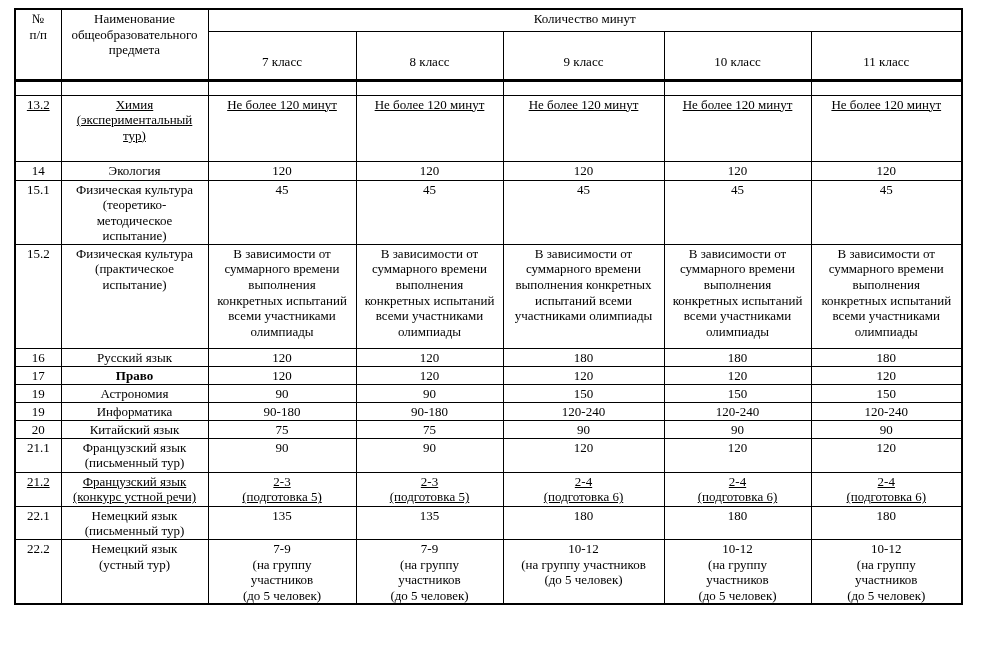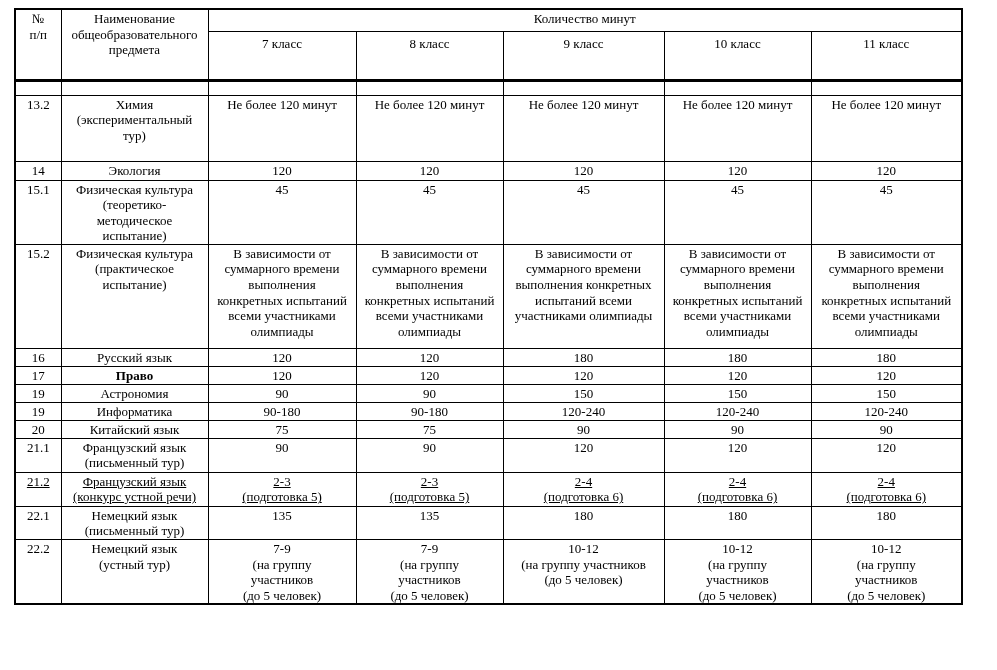--- a/index.html
+++ b/index.html
@@ -42,21 +42,21 @@
   .minutes-table thead th[rowspan] {
     border-bottom: 3px solid #000000;
   }
   .minutes-table thead tr.hr1 {
     height: 22px;
   }
   .minutes-table thead tr.hr2 {
     height: 49px;
   }
   .minutes-table thead tr.hr2 th {
-    padding-top: 4px;
+    padding-top: 22px;
   }
   .minutes-table td.bold {
     font-weight: bold;
   }
 </style>
 </head>
 <body>
 
 <div id="page">
   <table class="minutes-table">
@@ -89,21 +89,21 @@
     <tbody>
         <tr style="height: 15px;">
           <td></td>
           <td></td>
           <td></td>
           <td></td>
           <td></td>
           <td></td>
           <td></td>
         </tr>
-        <tr style="height: 66px;">
+        <tr style="height: 66px; text-decoration: underline;">
           <td>13.2</td>
           <td>Химия
 (экспериментальный
 тур)</td>
           <td>Не более 120 минут</td>
           <td>Не более 120 минут</td>
           <td>Не более 120 минут</td>
           <td>Не более 120 минут</td>
           <td>Не более 120 минут</td>
         </tr>

